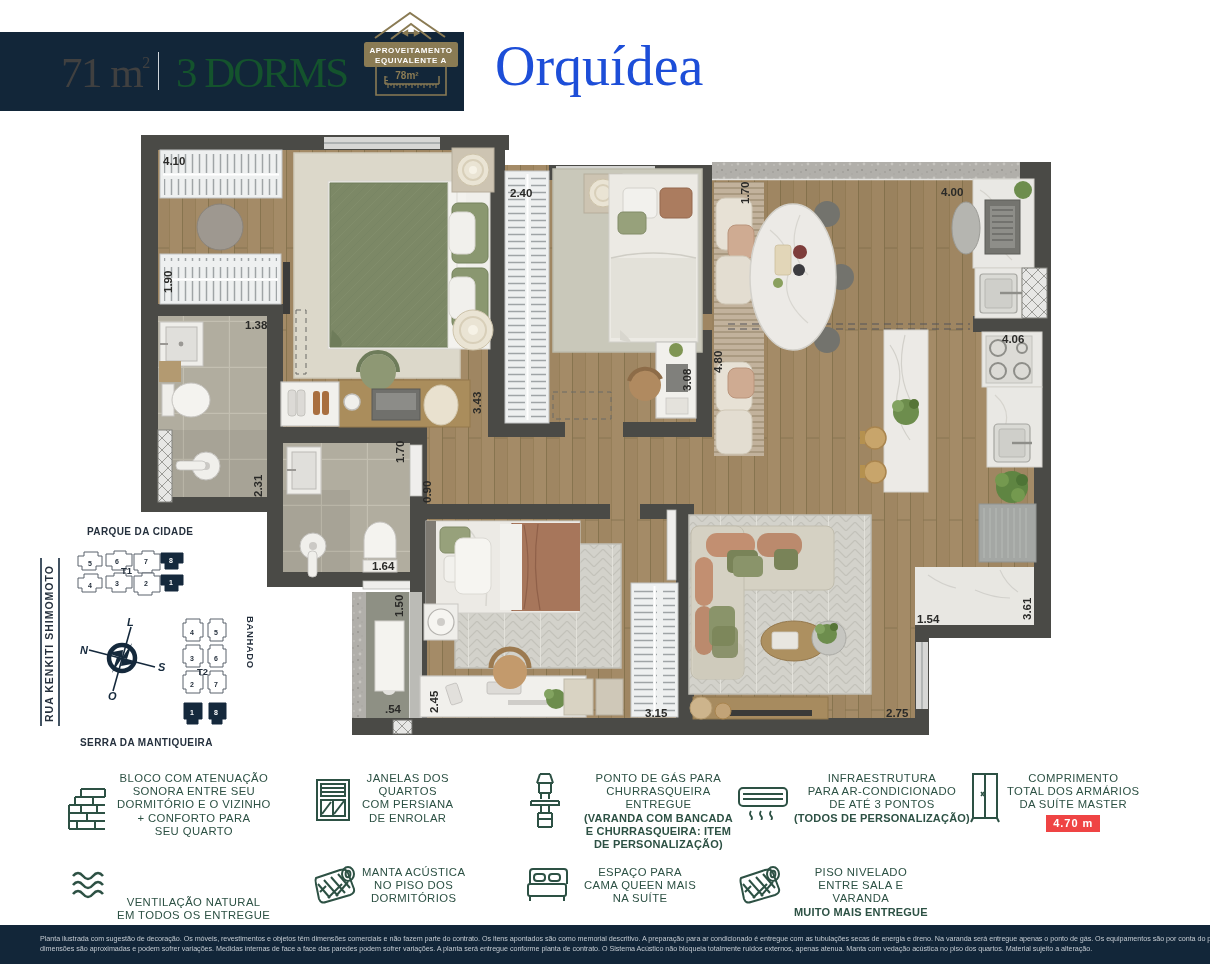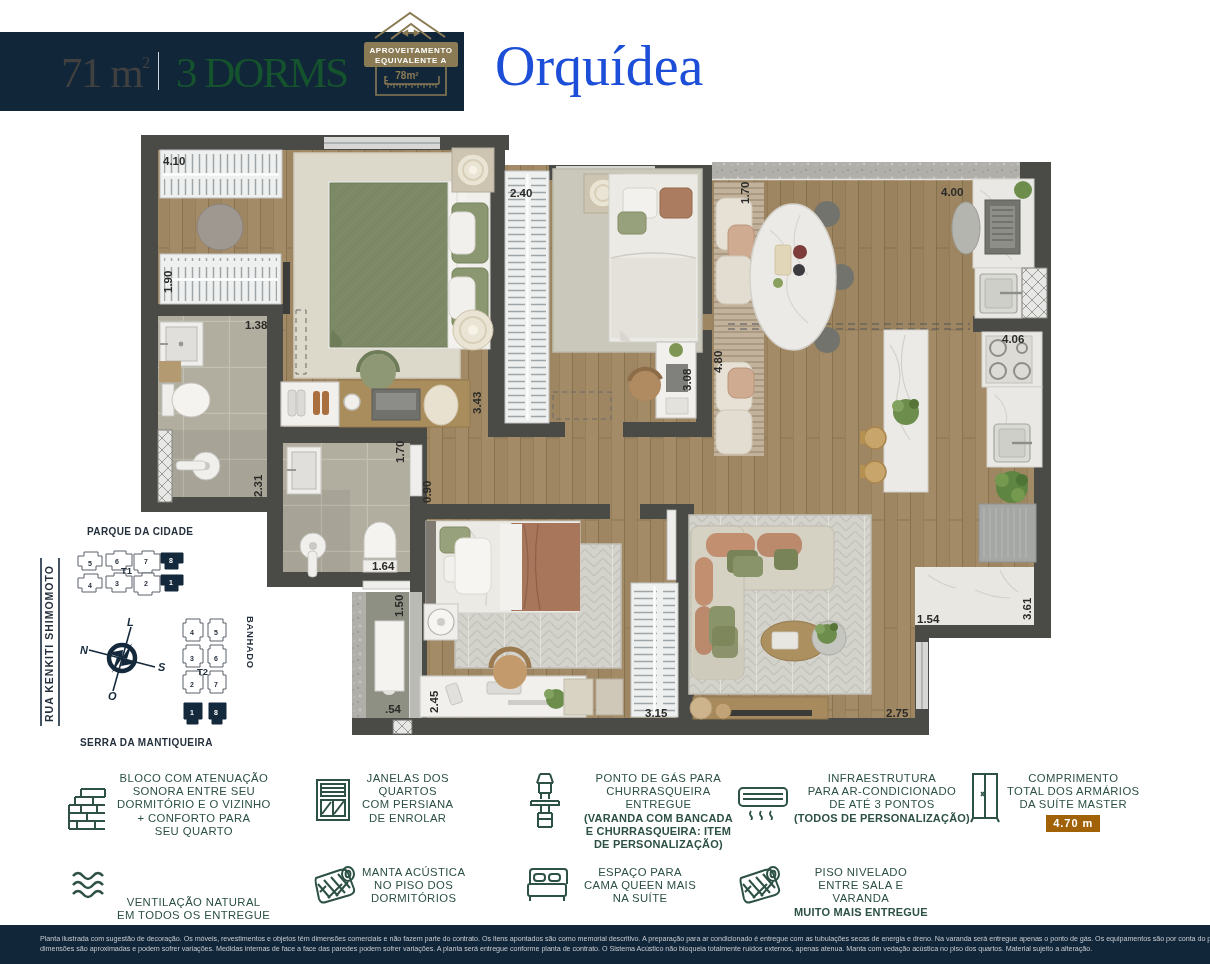--- a/index.html
+++ b/index.html
@@ -10,21 +10,21 @@
   #topbar{left:0;top:32px;width:464px;height:79px;background:#122639;}
   #m71{left:61px;top:48px;color:#404040;font-family:"Liberation Serif",serif;font-size:43px;font-weight:400;letter-spacing:-1.5px;}
   #m71 sup{font-size:16px;vertical-align:19px;letter-spacing:0;}
   #divid{left:158px;top:52px;width:1px;height:38px;background:#cfd5da;}
   #dorms{left:176px;top:48px;color:#14532d;font-family:"Liberation Serif",serif;font-size:43px;letter-spacing:-2px;}
   #orq{left:495px;top:34px;color:#1d4ed8;font-family:"Liberation Serif",serif;font-size:56px;letter-spacing:0px;}
   
   .leg{color:#2d5144;font-size:11.3px;line-height:13.2px;letter-spacing:0.4px;text-align:center;}
   .leg b{font-weight:normal;}
   .leg .sm{font-size:11px;line-height:11.5px;font-weight:bold;letter-spacing:0.2px;}
-  .badge470{display:inline-block;background:#a16207;color:#fff;font-weight:bold;font-size:11px;padding:2px 7px 2px 7px;margin-top:3px;letter-spacing:1px;}
+  .badge470{display:inline-block;background:#ef4444;color:#fff;font-weight:bold;font-size:11px;padding:2px 7px 2px 7px;margin-top:3px;letter-spacing:1px;}
   
   #footer{left:0;top:925px;width:1210px;height:39px;background:#122639;}
   #foottx{left:40px;top:934px;width:1170px;color:#c3cad1;font-size:7.2px;line-height:10px;letter-spacing:-0.05px;white-space:nowrap;}
 </style>
 </head>
 <body>
 
 <svg class="abs" style="left:0;top:0" width="1210" height="964" viewBox="0 0 1210 964">
 <defs>
   <pattern id="wood" width="26" height="190" patternUnits="userSpaceOnUse">

